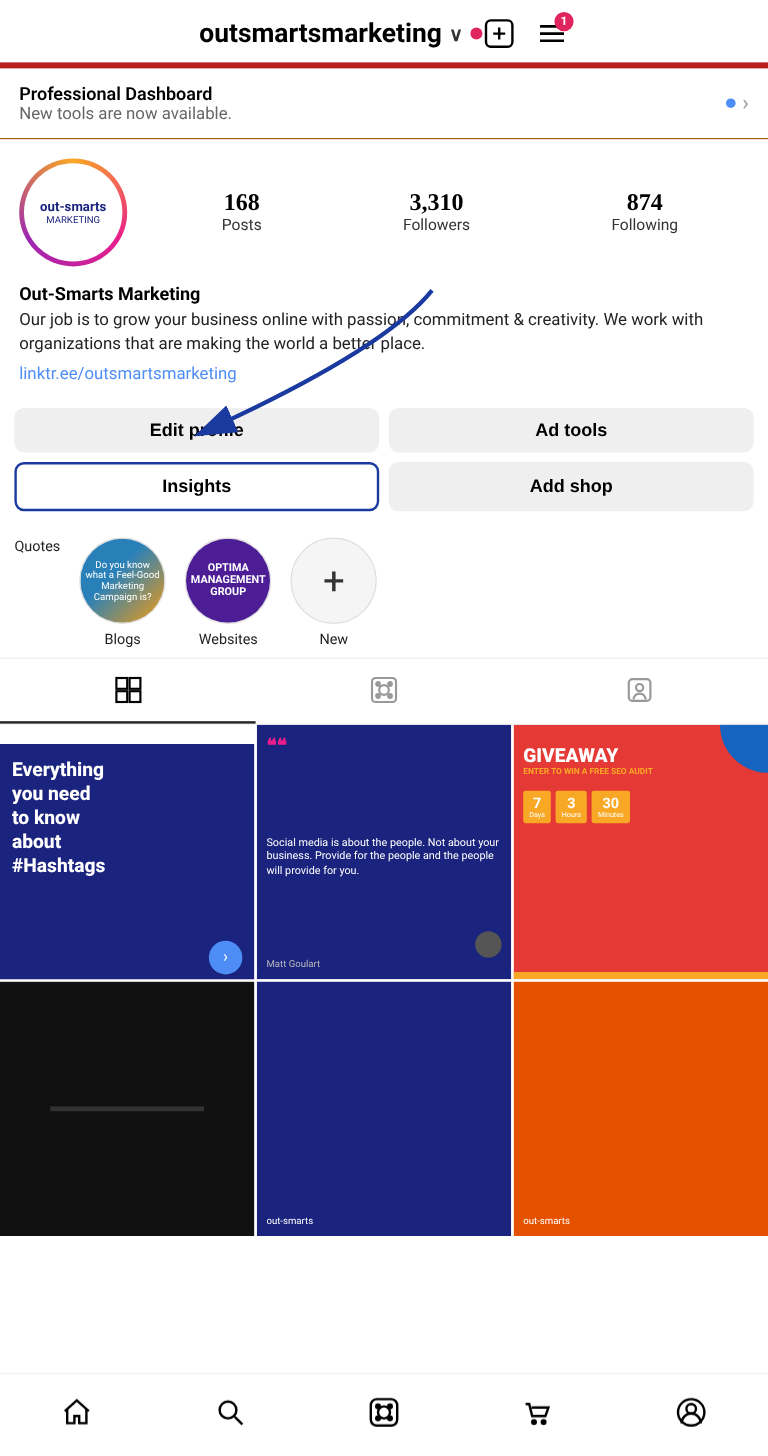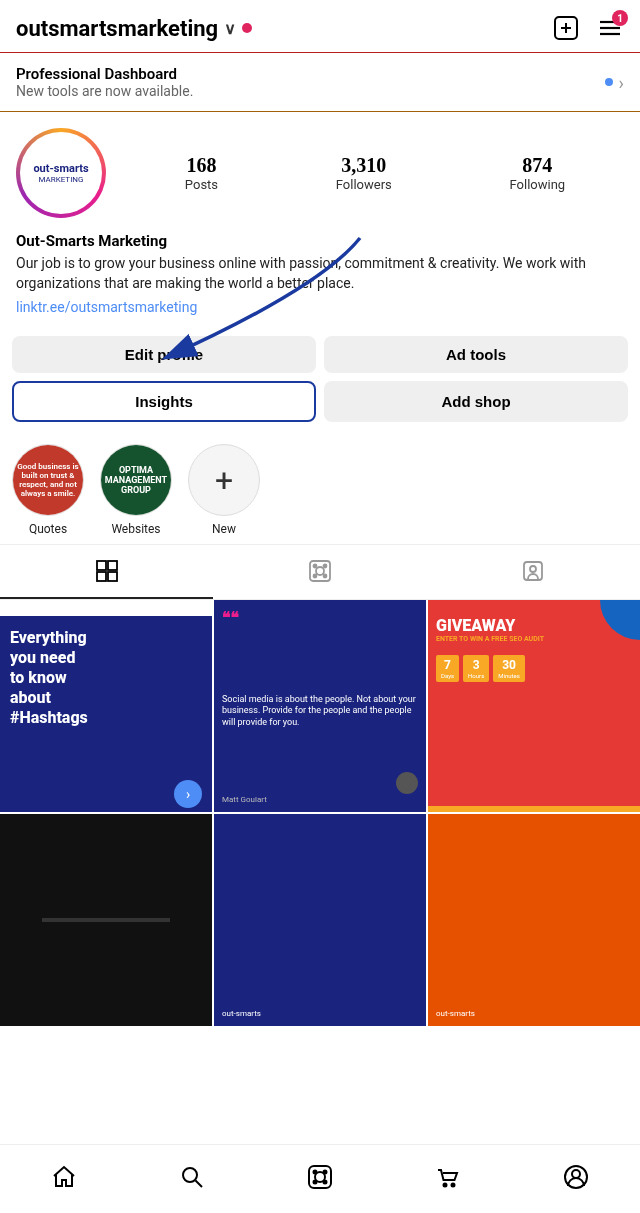--- a/index.html
+++ b/index.html
@@ -9,23 +9,23 @@
       background: #fff;
       width: 640px;
       min-height: 1213px;
       overflow-x: hidden;
     }
 
     
     .header {
       display: flex;
       align-items: center;
-      justify-content: space-between;
+      justify-content: center;
       padding: 14px 16px 10px;
-      border-bottom: 1px solid #b91c1c;
+      border-bottom: 5px solid #b91c1c;
     }
     .header-username {
       font-size: 22px;
       font-weight: 700;
       display: flex;
       align-items: center;
       gap: 6px;
     }
     .header-username .chevron { font-size: 16px; color: #333; }
     .header-username .dot { width: 10px; height: 10px; background: #e0245e; border-radius: 50%; display: inline-block; }
@@ -222,21 +222,21 @@
       font-weight: 600;
     }
     .hl-blogs-inner {
       width: 100%; height: 100%;
       background: linear-gradient(135deg, #2980b9 40%, #f39c12);
       display: flex; align-items: center; justify-content: center;
       font-size: 8px; color: #fff; text-align: center; padding: 4px;
     }
     .hl-websites-inner {
       width: 100%; height: 100%;
-      background: #14532d;
+      background: #4c1d95;
       display: flex; align-items: center; justify-content: center;
       font-size: 9px; color: #fff; text-align: center; padding: 4px;
       font-weight: 700;
     }
 
     
     .post-tabs {
       display: flex;
       border-top: 1px solid #eee;
       border-bottom: 1px solid #eee;
@@ -400,26 +400,29 @@
         <polygon points="0 0, 10 3.5, 0 7" fill="#1a3a9f"></polygon>
       </marker>
     </defs>
 
     <path d="M 360 30 Q 320 80 165 150" stroke="#1a3a9f" stroke-width="3.5" fill="none" marker-end="url(#arrowhead)"></path>
   </svg>
 </div>
 
 <div class="highlights">
   <div class="highlight-item">
+    <span class="highlight-label">Quotes</span>
+  </div>
+  <div class="highlight-item">
     <div class="highlight-circle">
-      <div class="hl-quotes-inner">
-        <span style="font-size:8px;color:#fff;">Good business is built on trust &amp; respect, and not always a smile.</span>
-      </div>
-    </div>
-    <span class="highlight-label">Quotes</span>
+      <div class="hl-blogs-inner">
+        <span style="font-size:8px;color:#fff;text-align:center;">Do you know what a Feel-Good Marketing Campaign is?</span>
+      </div>
+    </div>
+    <span class="highlight-label">Blogs</span>
   </div>
   <div class="highlight-item">
     <div class="highlight-circle">
       <div class="hl-websites-inner">
         <span style="font-size:9px;color:#fff;">OPTIMA<br>MANAGEMENT<br>GROUP</span>
       </div>
     </div>
     <span class="highlight-label">Websites</span>
   </div>
   <div class="highlight-item">

